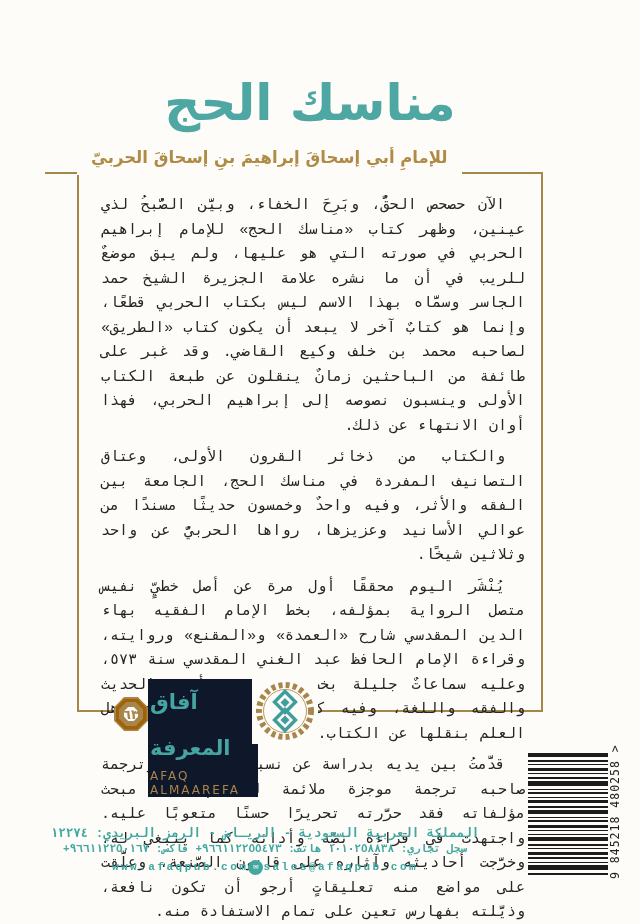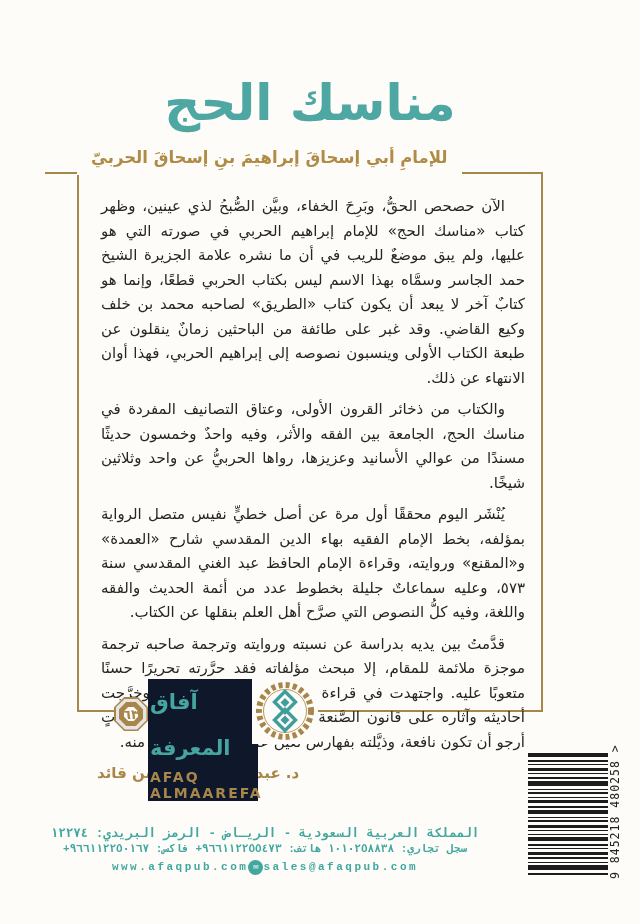--- a/index.html
+++ b/index.html
@@ -18,34 +18,34 @@
          border-left:2px solid #a5874a;border-right:2px solid #a5874a;box-sizing:border-box;z-index:1;}
   .gold-line{position:absolute;height:2px;background:#a5874a;z-index:2;}
   .tl-left{left:45px;top:172px;width:87px;}
   .tl-right{left:457px;top:172px;width:86px;}
   .bl-left{left:77px;top:710px;width:41px;}
   .bl-right{left:318px;top:710px;width:225px;}
 
   
   .body-text{position:absolute;left:97px;top:194px;width:428px;direction:rtl;
              text-align:justify;color:#262626;font-size:15px;line-height:24.5px;z-index:3;}
-  .body-text p{margin:0 0 7px 4px;text-indent:20px;}
+  .body-text p{margin:0 0 7px 4px;text-indent:20px;font-family:Liberation Mono, monospace;}
   .signature{margin-top:2px;text-align:left;color:#a8854a;font-size:15px;font-weight:bold;direction:rtl;}
 
   
   .oct{clip-path:polygon(30% 0%,70% 0%,100% 30%,100% 70%,70% 100%,30% 100%,0% 70%,0% 30%);}
   .badge{position:absolute;left:114px;top:697px;width:34px;height:34px;background:#a8854a;z-index:4;}
-  .badge .m1{position:absolute;inset:1.5px;background:#e5e5e5;}
+  .badge .m1{position:absolute;inset:1.5px;background:#a16207;}
   .badge .m2{position:absolute;inset:3.5px;background:#a8854a;}
   .badge .m3{position:absolute;inset:5px;background:#fdfcf8;display:flex;align-items:center;justify-content:center;}
   .badge .num{color:#a8854a;font-size:13px;font-weight:bold;}
 
   .brand{position:absolute;left:148px;top:679px;width:106px;text-align:left;z-index:4;background:#0f172a;padding:0 2px;}
   .brand-ar{color:#45a5a0;font-size:21px;font-weight:bold;line-height:46px;direction:rtl;}
-  .brand-en{color:#a8854a;font-size:14px;font-weight:bold;letter-spacing:2px;margin-top:-2px;}
+  .brand-en{color:#a8854a;font-size:12px;font-weight:normal;letter-spacing:2px;margin-top:-2px;}
 
   .ornate{position:absolute;left:252px;top:678px;width:66px;height:66px;z-index:4;background:#fdfcf8;}
 
   
   .barcode{position:absolute;left:528px;top:753px;width:80px;z-index:3;}
   .barcode .bar{width:80px;background:#1c1c1c;margin-bottom:2.5px;}
   .barcode-digits{position:absolute;left:550px;top:807px;width:130px;height:14px;text-align:center;
                   transform:rotate(-90deg);font-family:"DejaVu Sans Mono",monospace;
                   font-size:11.5px;color:#222;letter-spacing:1px;white-space:nowrap;z-index:3;}
 

